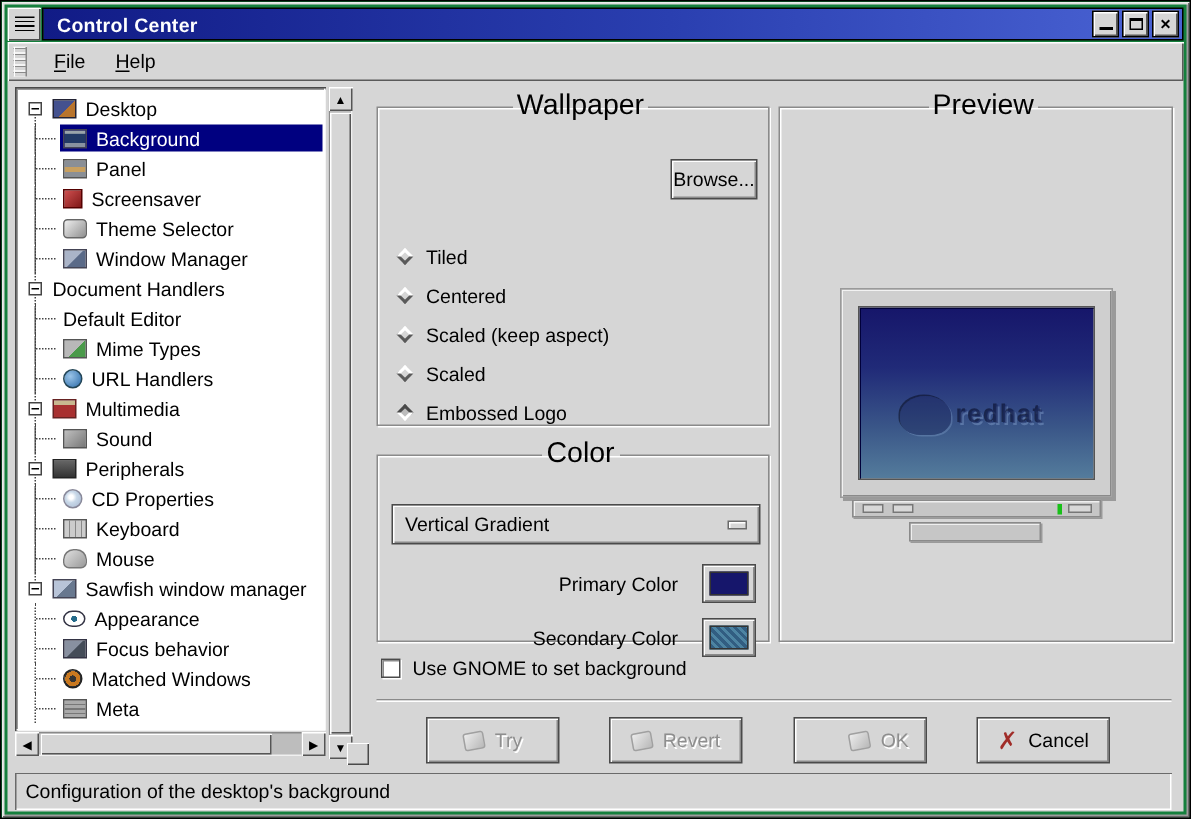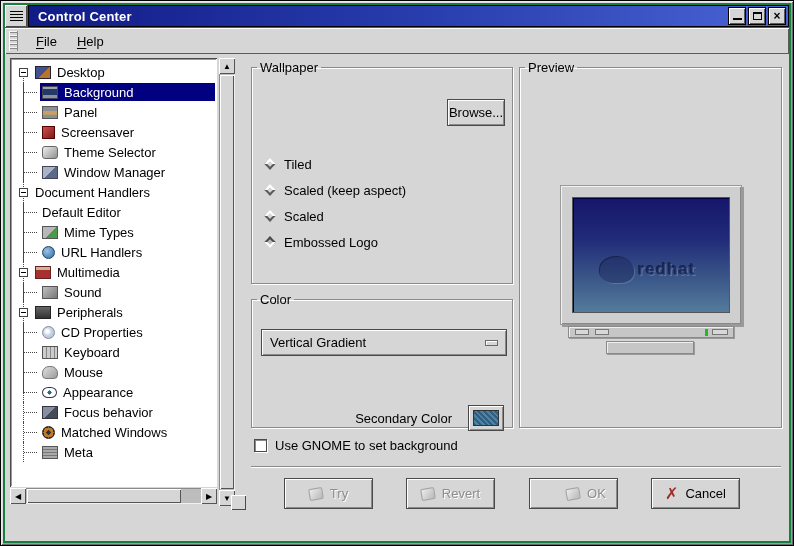--- a/index.html
+++ b/index.html
@@ -83,21 +83,21 @@
   .v-up{top:0; left:0;} .v-down{bottom:0; left:0;}
   .h-left{left:0; top:0;} .h-right{right:0; top:0;}
   .v-thumb{position:absolute; left:1px; right:1px; top:17px; bottom:17px; background:#d6d6d6;
     box-shadow: inset 1px 1px 0 #fff, inset -1px -1px 0 #555;}
   .h-thumb{position:absolute; top:1px; bottom:1px; left:17px; right:36px; background:#d6d6d6;
     box-shadow: inset 1px 1px 0 #fff, inset -1px -1px 0 #555;}
   .pane-handle{position:absolute; left:226px; top:441px; width:15px; height:15px; background:#d6d6d6;
     box-shadow: inset 1px 1px 0 #fff, inset -1px -1px 0 #4a4a4a;}
   
   fieldset{border:1px solid #8a8a8a; box-shadow:1px 1px 0 #fff, inset 1px 1px 0 #fff; position:absolute; padding:0;}
-  legend{font-size:13px; color:#000; padding:0 3px; margin-left:5px;}
+  legend{font-size:19px; color:#000; padding:0 3px; margin-left:5px;text-align:center;}
   .fs-wallpaper{left:246px; top:6px; width:262px; height:224px;}
   .fs-color{left:246px; top:238px; width:262px; height:136px;}
   .fs-preview{left:514px; top:6px; width:263px; height:368px;}
   
   .optmenu{position:absolute; height:27px; background:#d6d6d6; border:1px solid #4a4a4a;
     box-shadow: inset 1px 1px 0 #fff, inset -1px -1px 0 #8a8a8a;
     display:flex; align-items:center; padding:0 8px; font-size:13px; color:#000;}
   .optmenu .omlabel{flex:1;}
   .omi{width:13px; height:6px; background:#d6d6d6; border:1px solid #6a6a6a;
     box-shadow: inset 1px 1px 0 #fff; margin-left:8px;}
@@ -303,20 +303,27 @@
             </span>
           </div>
           <div class="trow">
             <span class="stub"></span>
             <span class="rowc">
               <span class="ti ic-mouse"></span>
               <span class="tlabel">Mouse</span>
             </span>
           </div>
           <div class="trow">
+            <span class="expbox"></span>
+            <span class="rowc">
+              <span class="ti ic-sawfish"></span>
+              <span class="tlabel">Sawfish window manager</span>
+            </span>
+          </div>
+          <div class="trow">
             <span class="stub"></span>
             <span class="rowc">
               <span class="ti ic-appearance"></span>
               <span class="tlabel">Appearance</span>
             </span>
           </div>
           <div class="trow">
             <span class="stub"></span>
             <span class="rowc">
               <span class="ti ic-focus-behavior"></span>
@@ -354,38 +361,48 @@
     <fieldset class="fs-wallpaper">
       <legend>Wallpaper</legend>
       <div class="btn btn-browse">Browse...</div>
       <div class="radio-list" id="radios">
           <div class="radio-row">
             <span class="rdiamond"></span>
             <span>Tiled</span>
           </div>
           <div class="radio-row">
             <span class="rdiamond"></span>
+            <span>Centered</span>
+          </div>
+          <div class="radio-row">
+            <span class="rdiamond"></span>
             <span>Scaled (keep aspect)</span>
           </div>
           <div class="radio-row">
             <span class="rdiamond"></span>
             <span>Scaled</span>
           </div>
           <div class="radio-row">
             <span class="rdiamond sel"></span>
             <span>Embossed Logo</span>
           </div>
         </div>
     </fieldset>
 
     <fieldset class="fs-color">
       <legend>Color</legend>
       <div class="optmenu om-color">
         <span class="omlabel">Vertical Gradient</span>
         <span class="omi"></span>
+      </div>
+      <div class="clr-row clr-row-1">
+        <span class="clabel">Primary Color</span>
+        <span class="swatch-btn">
+          <span class="swatch" id="sw-primary" style="background: rgb(22, 22, 107);"></span>
+        </span>
       </div>
       <div class="clr-row clr-row-2">
         <span class="clabel">Secondary Color</span>
         <span class="swatch-btn">
           <span class="swatch sw-secondary"></span>
         </span>
       </div>
     </fieldset>
 
     <fieldset class="fs-preview">
@@ -426,14 +443,17 @@
         <div class="btn abtn disabled">
           <span class="dis-ico"></span>
           <span>OK</span>
         </div>
         <div class="btn abtn">
           <span class="x-ico">✗</span>
           <span>Cancel</span>
         </div>
       </div>
 
+    <div class="statusbar">
+      <span>Configuration of the desktop's background</span>
+    </div>
   </div>
 </div>
 
 </body></html>

